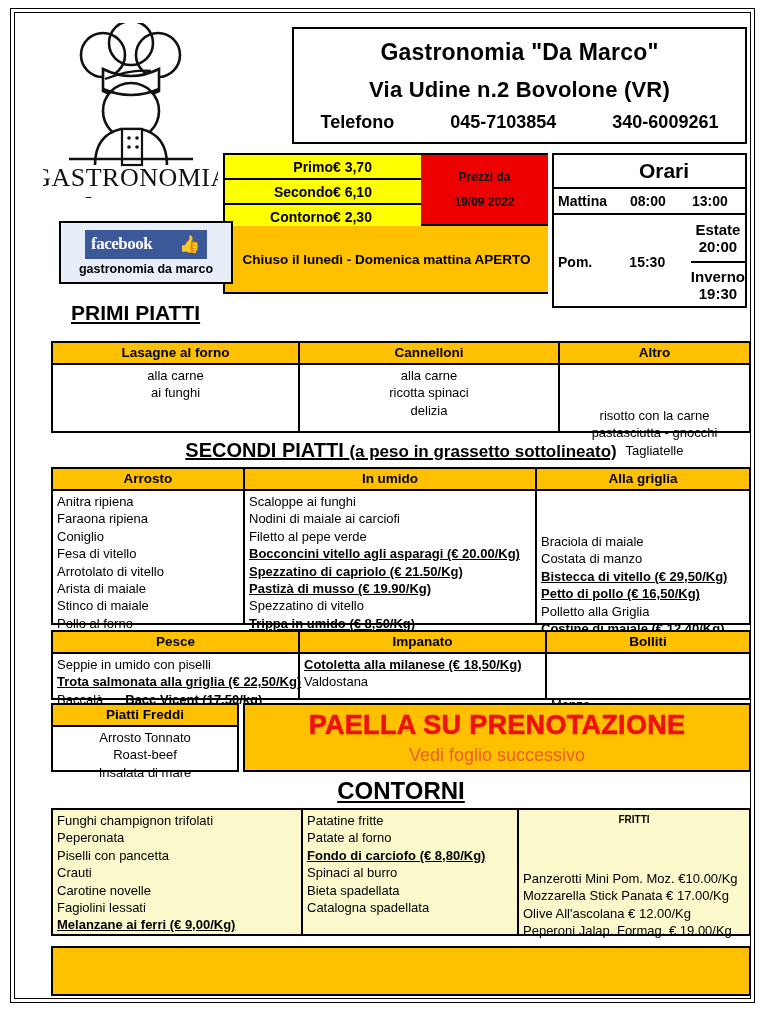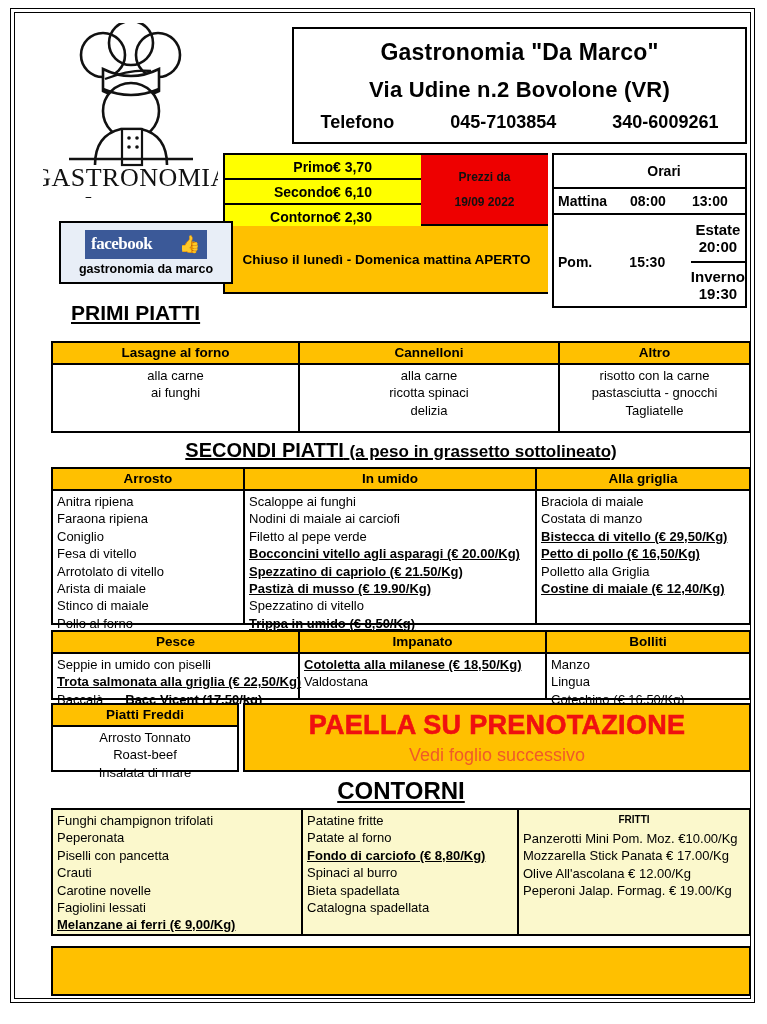--- a/index.html
+++ b/index.html
@@ -94,21 +94,21 @@
   }
 
   
   #orari-box {
     left: 537px; top: 140px; width: 195px; height: 155px;
     border: 2px solid #000; background: #fff;
   }
   #orari-title {
     height: 32px; border-bottom: 2px solid #000;
     display: flex; align-items: center; justify-content: center;
-    font-size: 14px; font-weight: bold; padding-left: 29px;
+    font-size: 21px; font-weight: bold; padding-left: 29px;
   }
   #orari-mattina {
     height: 24px; border-bottom: 2px solid #000;
     display: flex; align-items: center;
     font-size: 14px; font-weight: bold;
   }
   #orari-mattina .c1 { width: 72px; padding-left: 4px; }
   #orari-mattina .c2 { width: 62px; }
   #orari-mattina .c3 { flex: 1; }
   #orari-pom {
@@ -156,21 +156,21 @@
   #secondi-title .sub { font-size: 17px; }
   #contorni-title { left: 36px; top: 764px; width: 700px; font-size: 24px; }
 
   
   .menu-table {
     border: 2px solid #000;
     background: #fff;
     display: flex;
   }
   .menu-col { border-right: 2px solid #000; display: flex; flex-direction: column; }
-  .menu-col:last-child { border-right: none; }
+  .menu-col:last-child { border-right: none; gap: 40px; }
   .col-head {
     background: #FFC000; border-bottom: 2px solid #000;
     font-size: 13.5px; font-weight: bold; text-align: center;
     padding: 2px 0 3px 0;
   }
   .col-body { flex: 1; padding: 2px 0 0 0; }
   .dish {
     font-size: 13px; line-height: 17.4px;
     padding-left: 4px; white-space: nowrap;
   }

